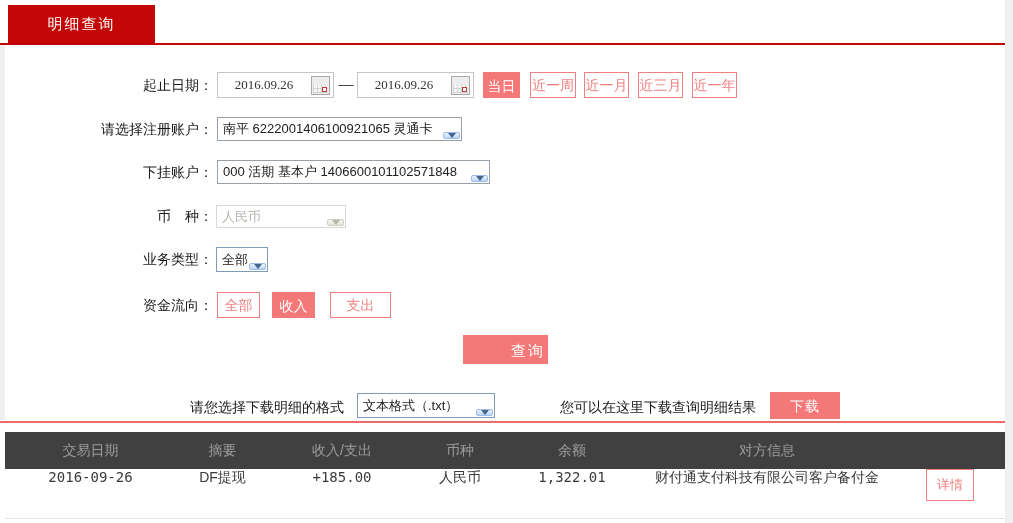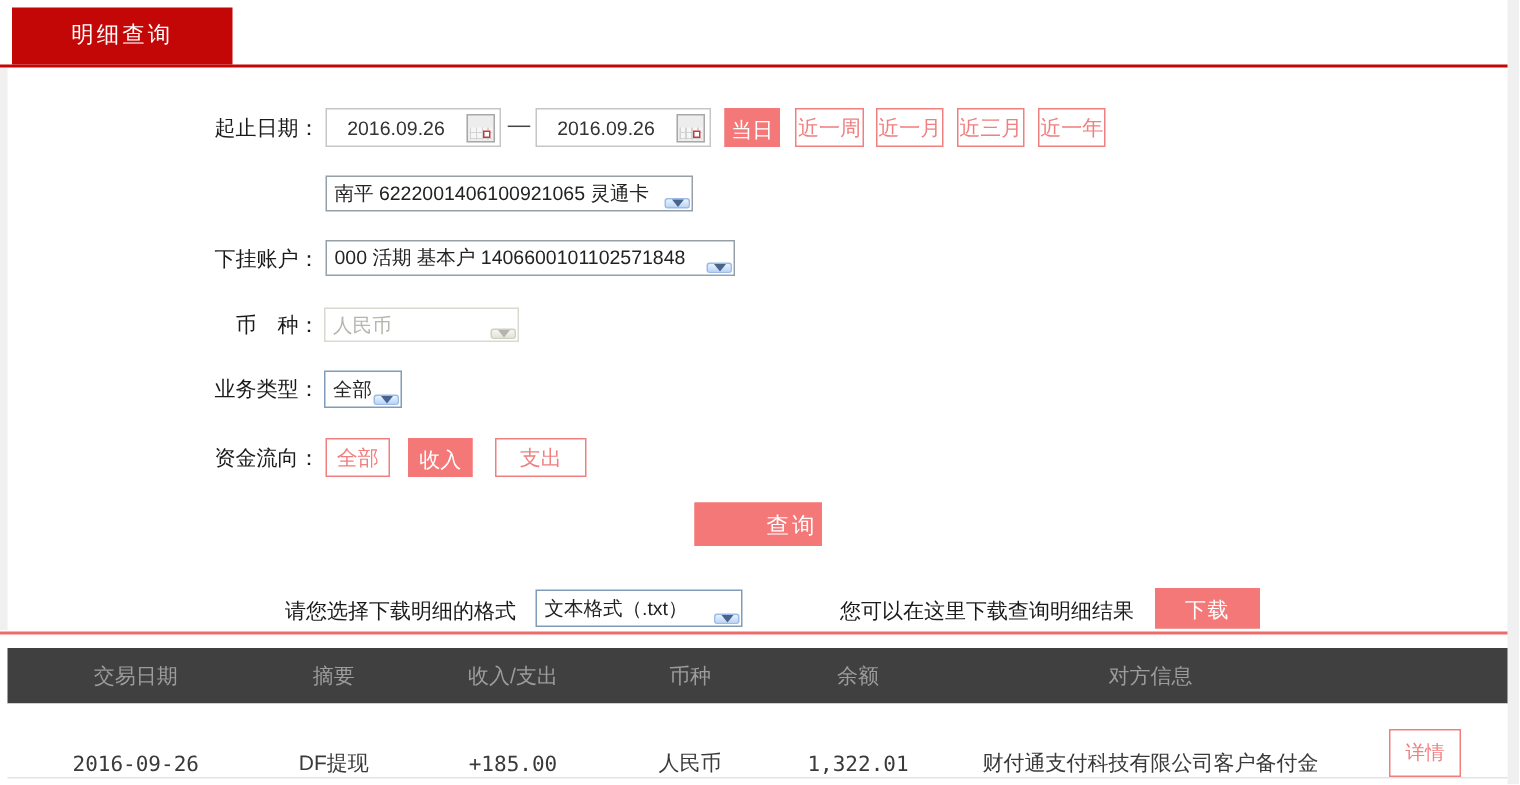--- a/index.html
+++ b/index.html
@@ -15,21 +15,21 @@
   .tab { position:absolute; left:8px; top:5px; width:147px; height:38px; background:#c30606;
          color:#fff; font-size:15px; letter-spacing:2px; text-align:center; line-height:38px; cursor:pointer; }
   .tab-line { position:absolute; left:0; top:43px; width:1005px; height:2px; background:#c30606; }
 
   
   .flabel { position:absolute; left:0; width:213px; text-align:right; font-size:14px; color:#1a1a1a; height:20px; line-height:20px; }
 
   
   .date-field { position:absolute; top:72px; width:117px; height:26px; border:1px solid #c6c6c6; background:#fff; }
   .date-field input { position:absolute; left:0; top:0; width:92px; height:24px; border:none; outline:none;
-         font-family:Liberation Sans, sans-serif; font-size:13px; color:#333; text-align:center; background:transparent; }
+         font-family:Liberation Serif, serif; font-size:13px; color:#333; text-align:center; background:transparent; }
   .cal { position:absolute; right:3px; top:3px; width:19px; height:19px; border:1px solid #a8a8a8; background:#ededed; cursor:pointer; }
   .cal .bar { height:4px; background:#4288c5; }
   .cal .stripe { height:2px; background:#e7b73c; }
   .cal .grid { position:absolute; left:1px; right:1px; top:8px; bottom:1px; background:
       repeating-linear-gradient(0deg, #d3d3d3 0 1px, transparent 1px 4px),
       repeating-linear-gradient(90deg, #d3d3d3 0 1px, transparent 1px 4px), #f6f6f6; }
   .cal .dot { position:absolute; width:5px; height:5px; right:2px; bottom:2px; background:#fff; border:1px solid #c63b3b; }
   .date-sep { position:absolute; left:336px; top:75px; width:20px; text-align:center; color:#444; font-size:15px; }
 
   
@@ -70,21 +70,21 @@
   
   .dl-text { position:absolute; top:398px; font-size:14px; color:#1a1a1a; height:18px; line-height:18px; }
   #dl-label { left:190px; }
   #dl-hint  { left:560px; }
   #dl-btn { position:absolute; left:770px; top:392px; width:70px; height:27px; line-height:27px; font-size:14px; letter-spacing:1px; }
 
   .table-line { position:absolute; left:0; top:421px; width:1005px; height:2px; background:#ec6c6c; }
 
   
   .thead { position:absolute; left:5px; top:432px; width:1000px; height:37px; background:#404040; display:flex; align-items:center; }
-  .trow  { position:absolute; left:5px; top:469px; width:1000px; height:50px; background:#fff; border-bottom:1px solid #e3e3e3; display:flex; align-items:flex-end; }
+  .trow  { position:absolute; left:5px; top:469px; width:1000px; height:50px; background:#fff; border-bottom:1px solid #e3e3e3; display:flex; align-items:flex-start; }
   .c1{width:171px} .c2{width:93px} .c3{width:146px} .c4{width:90px} .c5{width:134px} .c6{width:256px} .c7{width:110px}
   .thead div { text-align:center; font-size:14px; color:#9c9c9c; }
   .trow div { text-align:center; font-size:14px; color:#3a3a3a; }
   .mono { font-family:"DejaVu Sans Mono", monospace; font-size:13px; }
   .amount { color:#cc0000; }
   #detail-btn { display:inline-block; padding:6px 10px; font-size:13px; }
 </style>
 </head>
 <body>
 
@@ -104,20 +104,21 @@
   <div class="date-field" style="left:357px">
     <input value="2016.09.26" style="">
     <span class="cal"><span class="bar"></span><span class="stripe"></span><span class="grid"></span><span class="dot"></span></span>
   </div>
   <div id="qr0" class="qr btn-fill">当日</div>
   <div id="qr1" class="qr btn-line">近一周</div>
   <div id="qr2" class="qr btn-line">近一月</div>
   <div id="qr3" class="qr btn-line">近三月</div>
   <div id="qr4" class="qr btn-line">近一年</div>
 
+  <div class="flabel" style="top:119px">请选择注册账户：</div>
   <div id="sel-account" class="sel">
     <span class="txt">南平 6222001406100921065 灵通卡</span>
     <span class="arw">
         <i></i>
       </span>
   </div>
 
   <div class="flabel" style="top:162px">下挂账户：</div>
   <div id="sel-subaccount" class="sel">
     <span class="txt">000 活期 基本户 1406600101102571848</span>

